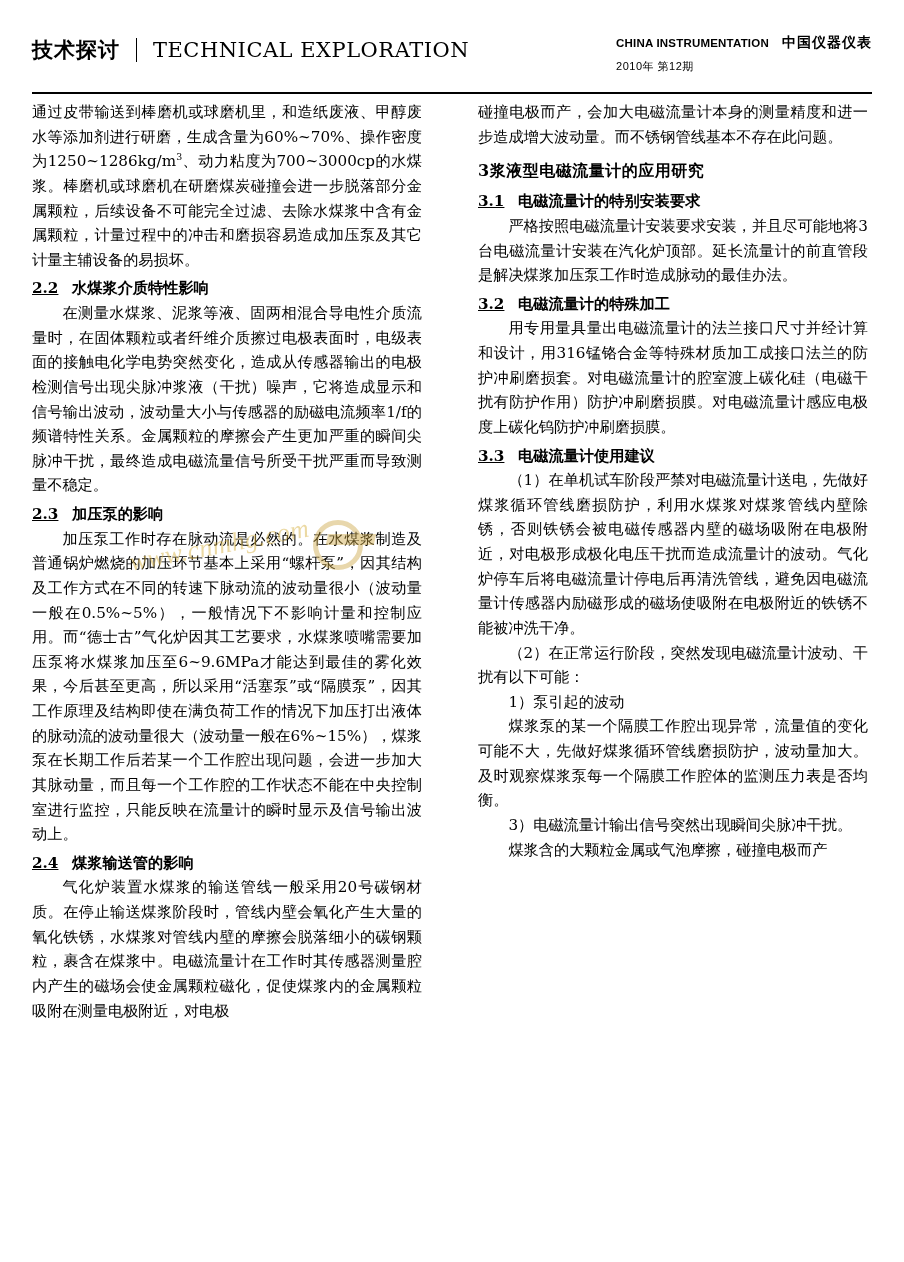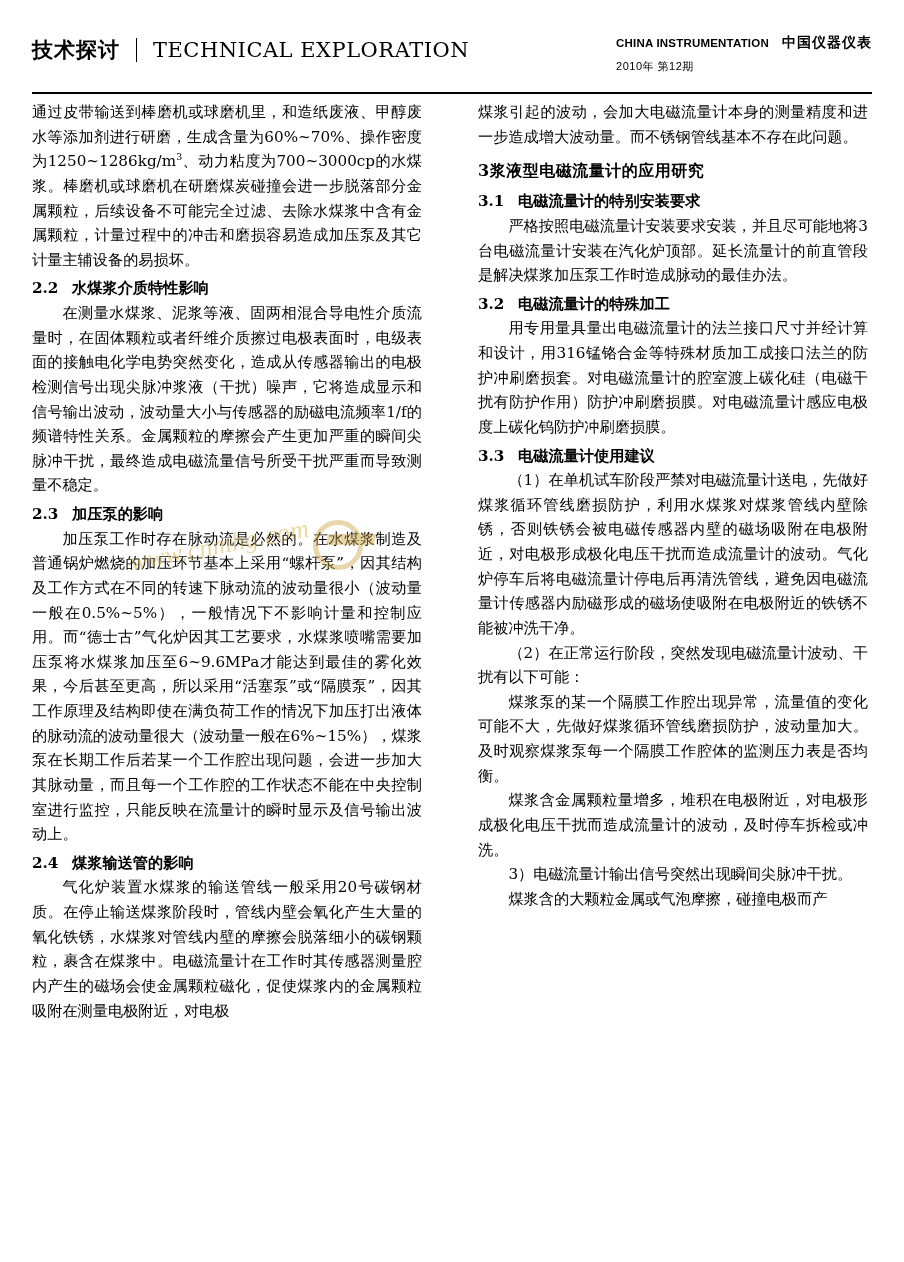--- a/index.html
+++ b/index.html
@@ -123,20 +123,21 @@
     letter-spacing: 0.5px;
   }
   h4.sub {
     font-size: 15.2px;
     font-weight: bold;
     margin: 4px 0 0 0;
     line-height: 1.62;
   }
   h4.sub .num {
     font-family: "DejaVu Serif", "Liberation Serif", serif;
+    text-decoration: underline;
   }
   h4.sub .gap { display: inline-block; width: 0.9em; }
 
   sup { font-size: 0.62em; vertical-align: super; }
 
   
   .watermark {
     position: absolute;
     left: 130px;
     top: 520px;
@@ -217,43 +218,43 @@
     <p class="ind">加压泵工作时存在脉动流是必然的。在水煤浆制造及普通锅炉燃烧的加压环节基本上采用“螺杆泵”，因其结构及工作方式在不同的转速下脉动流的波动量很小（波动量一般在0.5%~5%），一般情况下不影响计量和控制应用。而“德士古”气化炉因其工艺要求，水煤浆喷嘴需要加压泵将水煤浆加压至6~9.6MPa才能达到最佳的雾化效果，今后甚至更高，所以采用“活塞泵”或“隔膜泵”，因其工作原理及结构即使在满负荷工作的情况下加压打出液体的脉动流的波动量很大（波动量一般在6%~15%），煤浆泵在长期工作后若某一个工作腔出现问题，会进一步加大其脉动量，而且每一个工作腔的工作状态不能在中央控制室进行监控，只能反映在流量计的瞬时显示及信号输出波动上。</p>
 
     <h4 class="sub">
       <span class="num">2.4</span><span class="gap"></span><span>煤浆输送管的影响</span>
     </h4>
     <p class="ind">气化炉装置水煤浆的输送管线一般采用20号碳钢材质。在停止输送煤浆阶段时，管线内壁会氧化产生大量的氧化铁锈，水煤浆对管线内壁的摩擦会脱落细小的碳钢颗粒，裹含在煤浆中。电磁流量计在工作时其传感器测量腔内产生的磁场会使金属颗粒磁化，促使煤浆内的金属颗粒吸附在测量电极附近，对电极</p>
   </div>
 
   <div class="col col-right">
 
-    <p>煤浆引起的波动，会加大电磁流量计本身的测量精度和进一步造成增大波动量。而不锈钢管线基本不存在此问题。</p>
+    <p>碰撞电极而产，会加大电磁流量计本身的测量精度和进一步造成增大波动量。而不锈钢管线基本不存在此问题。</p>
 
     <h3 class="sec">
       <span>3</span><span class="gap"></span><span>浆液型电磁流量计的应用研究</span>
     </h3>
 
     <h4 class="sub">
       <span class="num">3.1</span><span class="gap"></span><span>电磁流量计的特别安装要求</span>
     </h4>
     <p class="ind">严格按照电磁流量计安装要求安装，并且尽可能地将3台电磁流量计安装在汽化炉顶部。延长流量计的前直管段是解决煤浆加压泵工作时造成脉动的最佳办法。</p>
 
     <h4 class="sub">
       <span class="num">3.2</span><span class="gap"></span><span>电磁流量计的特殊加工</span>
     </h4>
     <p class="ind">用专用量具量出电磁流量计的法兰接口尺寸并经计算和设计，用316锰铬合金等特殊材质加工成接口法兰的防护冲刷磨损套。对电磁流量计的腔室渡上碳化硅（电磁干扰有防护作用）防护冲刷磨损膜。对电磁流量计感应电极度上碳化钨防护冲刷磨损膜。</p>
 
     <h4 class="sub">
       <span class="num">3.3</span><span class="gap"></span><span>电磁流量计使用建议</span>
     </h4>
     <p class="ind">（1）在单机试车阶段严禁对电磁流量计送电，先做好煤浆循环管线磨损防护，利用水煤浆对煤浆管线内壁除锈，否则铁锈会被电磁传感器内壁的磁场吸附在电极附近，对电极形成极化电压干扰而造成流量计的波动。气化炉停车后将电磁流量计停电后再清洗管线，避免因电磁流量计传感器内励磁形成的磁场使吸附在电极附近的铁锈不能被冲洗干净。</p>
     <p class="ind">（2）在正常运行阶段，突然发现电磁流量计波动、干扰有以下可能：</p>
+    <p class="ind">1）泵引起的波动</p>
     <p class="ind">煤浆泵的某一个隔膜工作腔出现异常，流量值的变化可能不大，先做好煤浆循环管线磨损防护，波动量加大。及时观察煤浆泵每一个隔膜工作腔体的监测压力表是否均衡。</p>
-    <p class="ind">煤浆含金属颗粒量增多，堆积在电极附近，对电极形成极化电压干扰而造成流量计的波动，及时停车拆检或冲洗。</p>
     <p class="ind">3）电磁流量计输出信号突然出现瞬间尖脉冲干扰。</p>
     <p class="ind">煤浆含的大颗粒金属或气泡摩擦，碰撞电极而产</p>
   </div>
 
   <div class="watermark">
     <div class="wm-logo">
       <div class="ring"></div>
       <div class="bar"></div>
     </div>
     <div class="wm-text">www.cnmhg.com</div>

